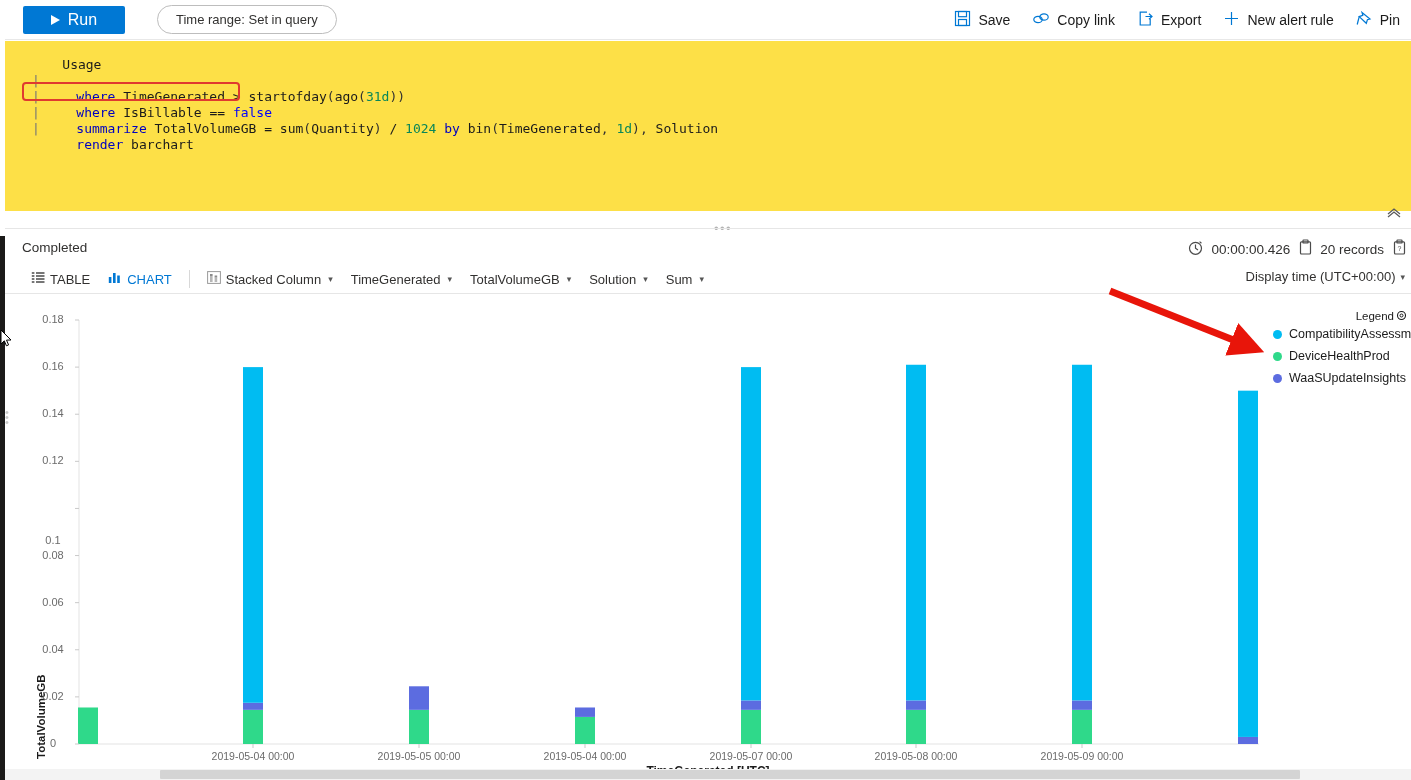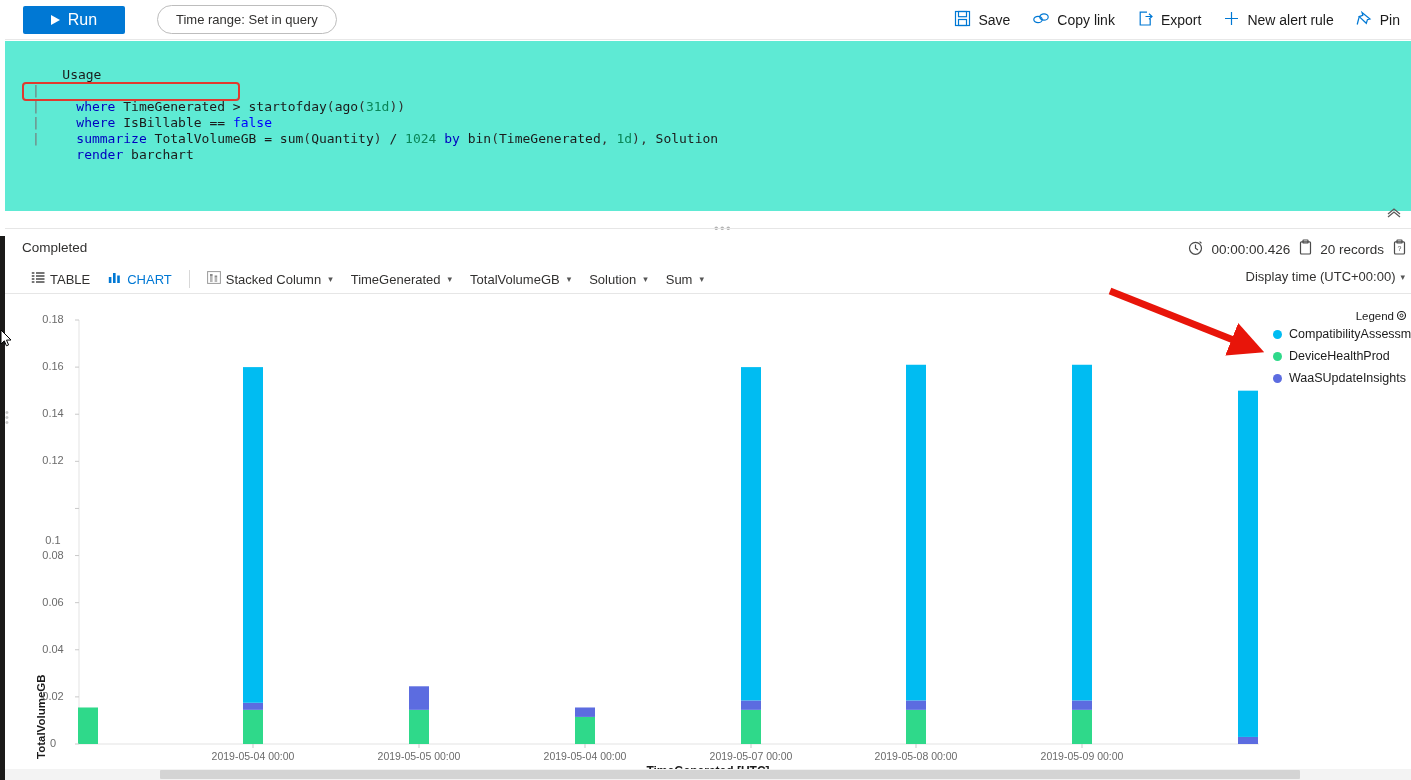--- a/index.html
+++ b/index.html
@@ -45,22 +45,22 @@
   }
   .tb-action{
     display:flex; align-items:center; gap:7px; padding:0 11px; height:34px;
     color:#1b1b1b; font-size:14px; cursor:pointer; white-space:nowrap;
   }
   .tb-action svg{ flex:none; }
 
   
   #query-editor{
     position:absolute; left:5px; top:41px; width:1406px; height:170px;
-    background:#5eead4; font-family:"DejaVu Sans Mono", monospace;
-    font-size:13px; line-height:16px; padding-top:10px;
+    background:#fde047; font-family:"DejaVu Sans Mono", monospace;
+    font-size:13px; line-height:16px; 
   }
   .qline{ position:relative; height:16px; white-space:pre; padding-left:26px; }
   .qline .pipe{ position:absolute; left:27px; color:#767676; }
   .qline.first{ padding-left:26px; color:#1b1b1b; }
   .qbody{ display:inline-block; padding-left:14px; }
   .kw{ color:#0000c0; }
   .op{ color:#1b1b1b; }
   .fn{ color:#1b1b1b; }
   .num{ color:#098658; }
   .bool{ color:#0000ff; }

